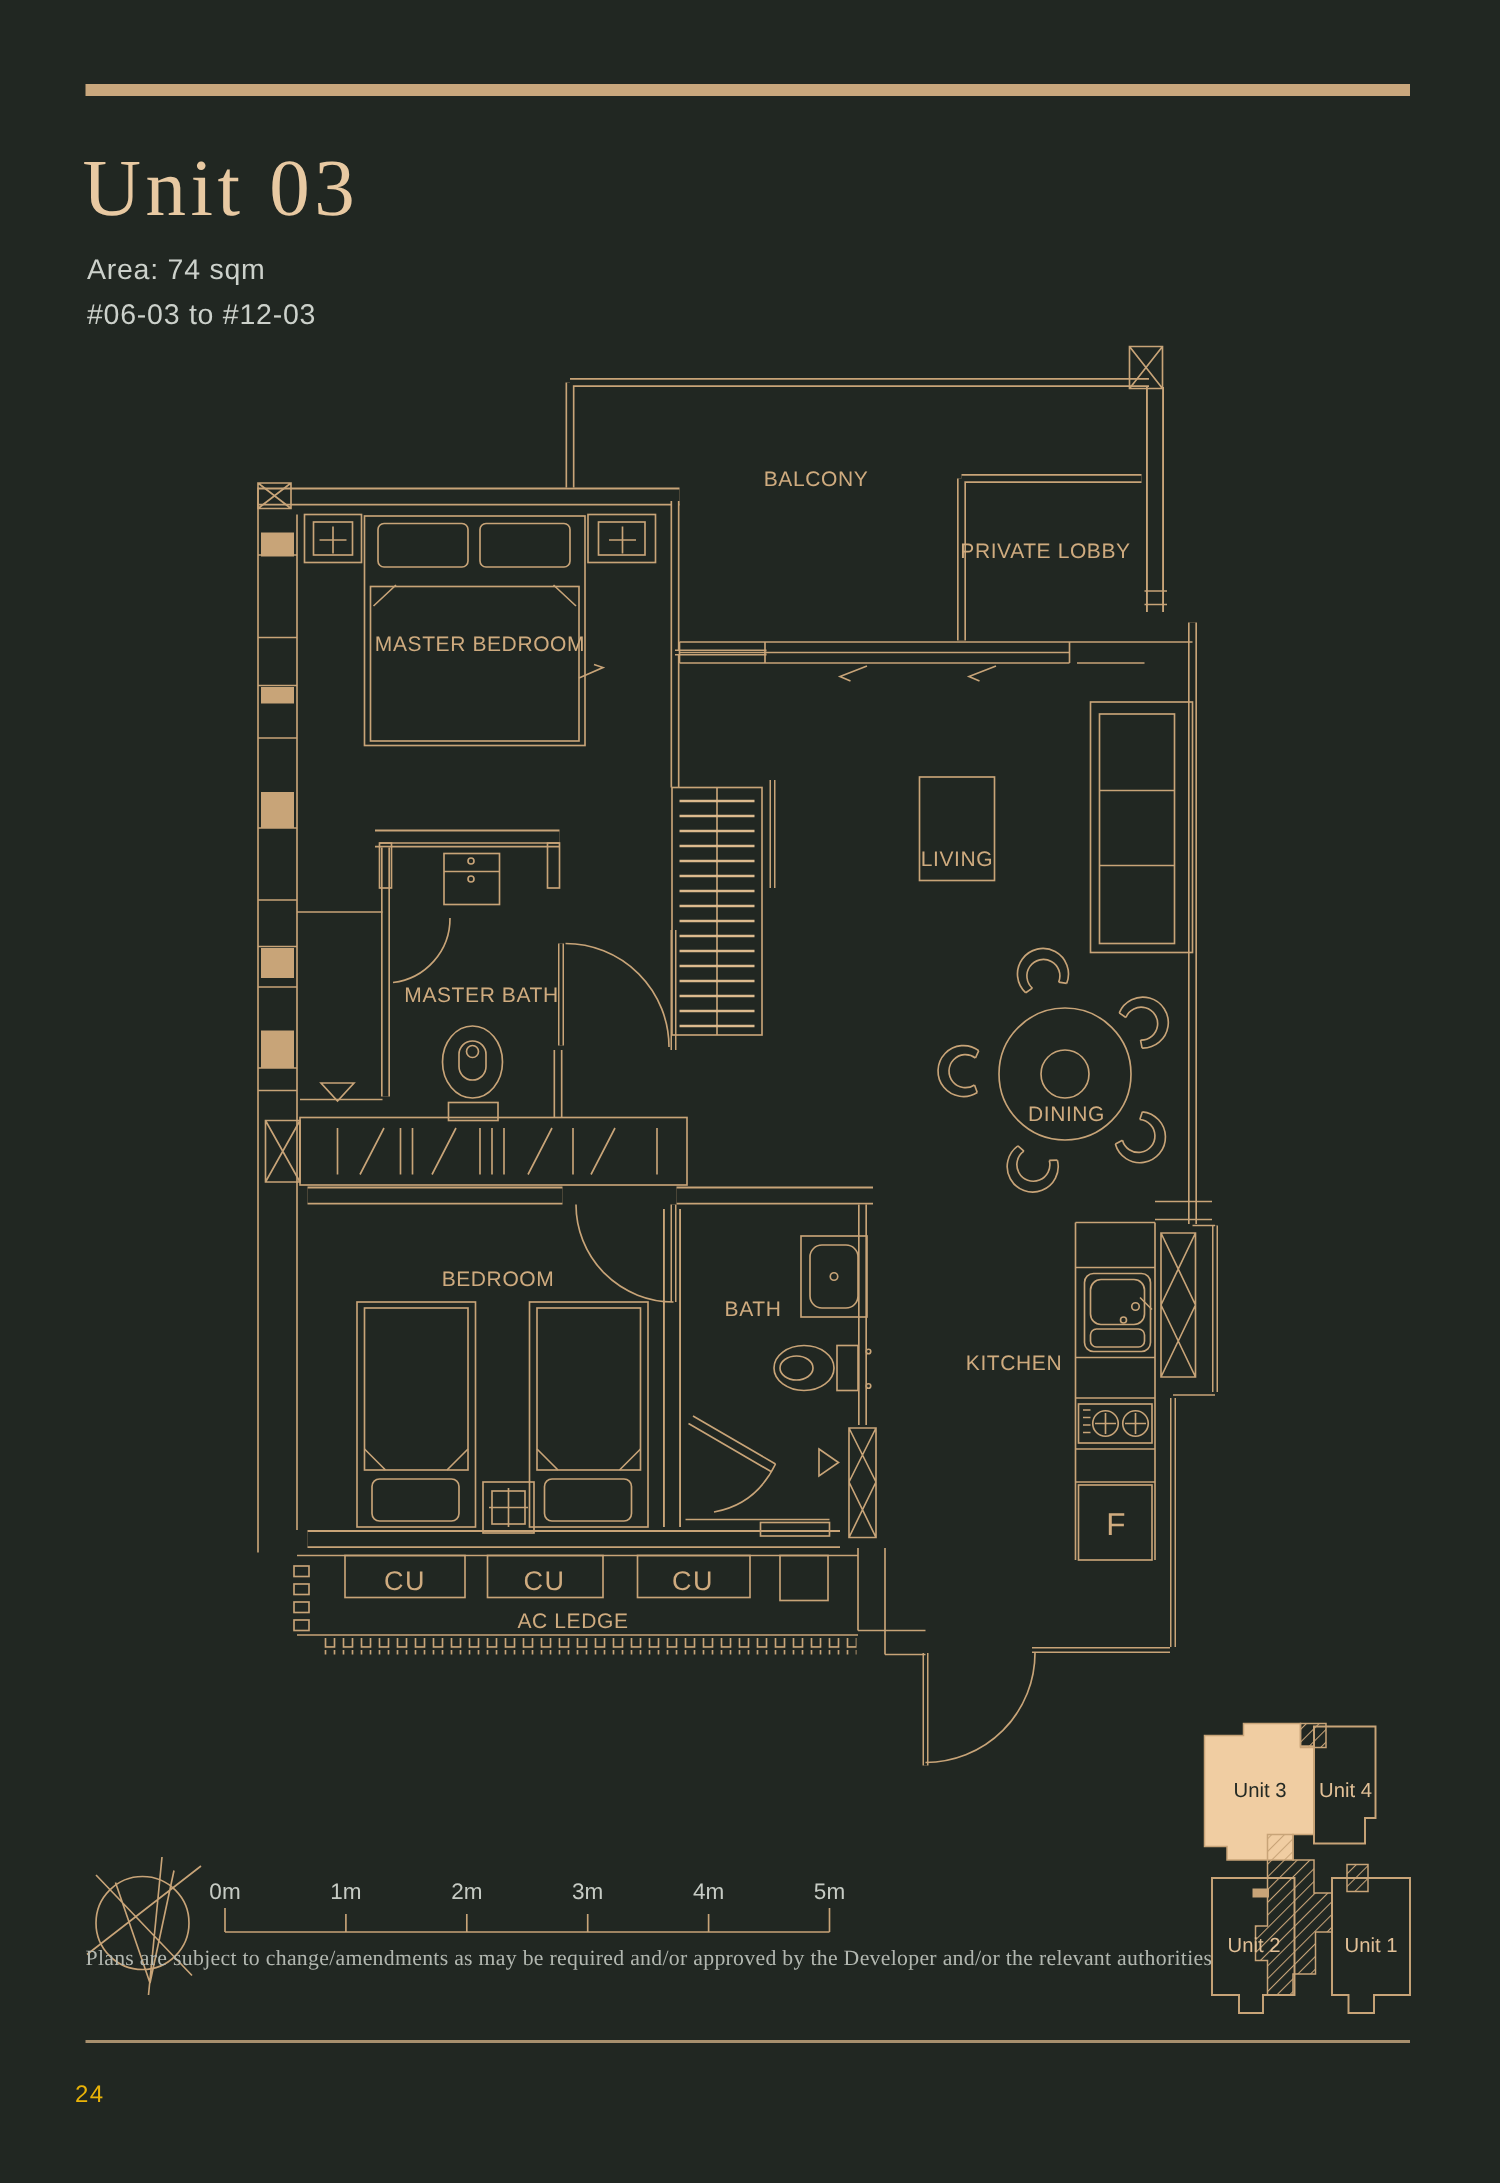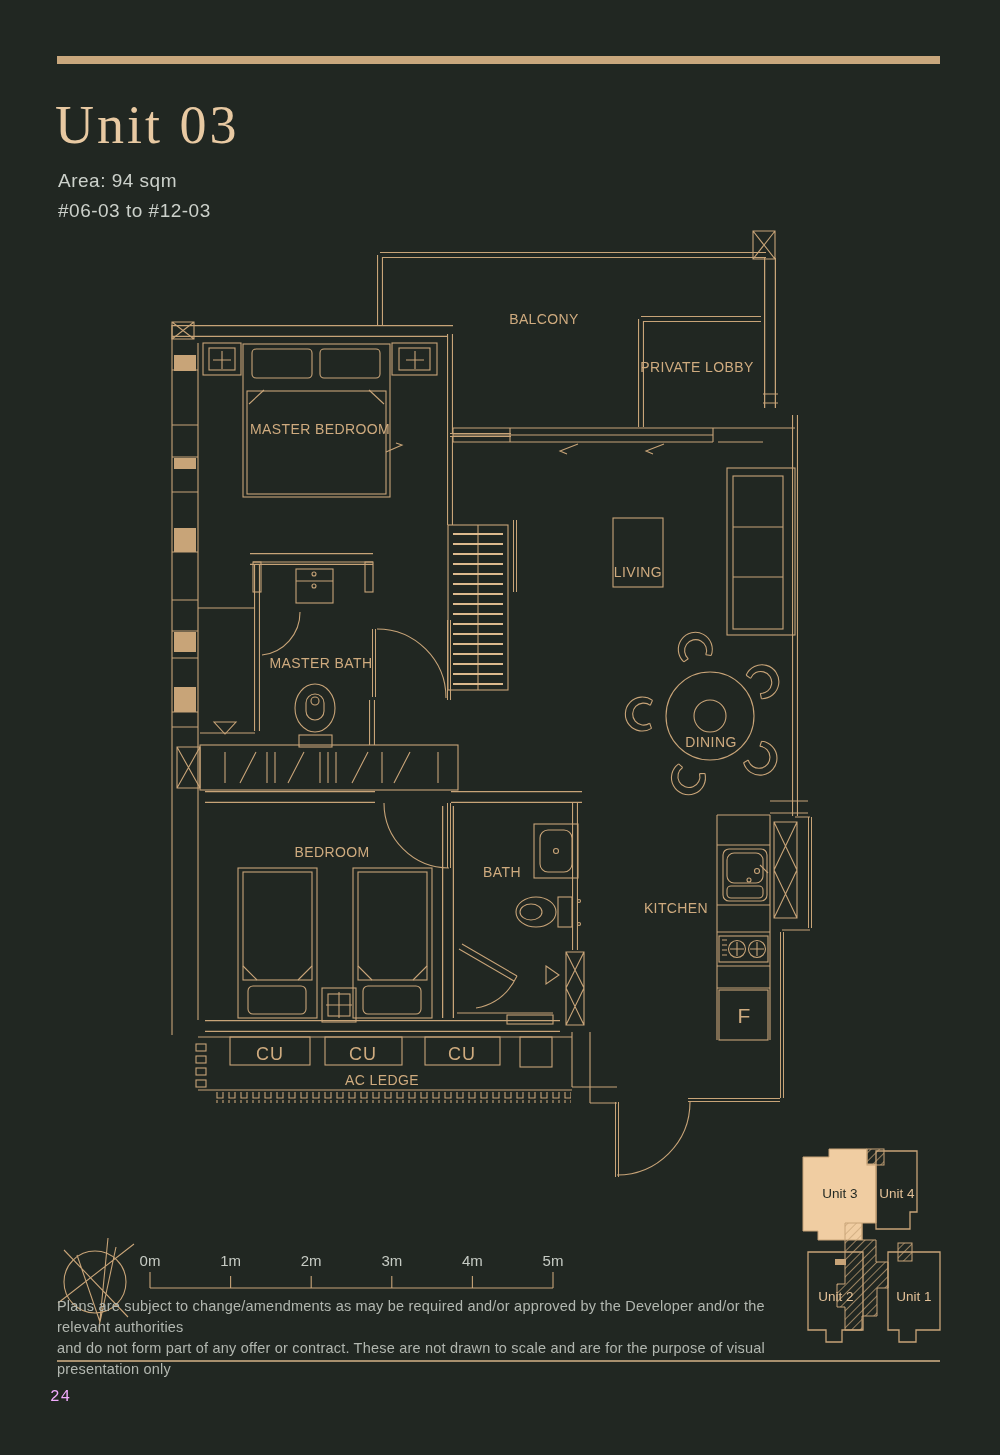--- a/index.html
+++ b/index.html
@@ -4,24 +4,24 @@
 <style>
   html,body{margin:0;padding:0;background:#212722;}
   .page{position:relative;width:1000px;height:1455px;background:#212722;overflow:hidden;
         font-family:"Liberation Sans",sans-serif;}
   .topbar{position:absolute;left:57px;top:56px;width:883px;height:8px;background:#c9a77d;}
   .title{position:absolute;left:55px;top:94px;font-family:"Liberation Serif",serif;
          font-size:54px;font-weight:400;color:#e8c9a2;letter-spacing:3px;}
   .meta{position:absolute;left:58px;top:166px;font-size:19px;line-height:30px;color:#ccd1cb;letter-spacing:.5px;}
   .plan-svg{position:absolute;left:0;top:0;}
   .disclaimer{position:absolute;left:57px;top:1296px;width:760px;font-size:14.5px;
-              line-height:21px;color:#b2b7b0;letter-spacing:.2px;}
+              line-height:21px;color:#b2b7b0;letter-spacing:.2px;font-family:Liberation Serif, serif;}
   .divider{position:absolute;left:57px;top:1360px;width:883px;height:2px;background:#a8906e;}
-  .pagenum{position:absolute;left:50px;top:1388px;font-family:Liberation Mono, monospace;
-           font-size:16px;color:#f0abfc;letter-spacing:1px;}
+  .pagenum{position:absolute;left:50px;top:1388px;font-family:Liberation Sans, sans-serif;
+           font-size:16px;color:#eab308;letter-spacing:1px;}
   
   .w{stroke:#c8a478;fill:none;}
   .wA{stroke-width:12px;} .wAi{stroke:#212722;stroke-width:9.5px;fill:none;}
   .wB{stroke-width:6px;}  .wBi{stroke:#212722;stroke-width:3.8px;fill:none;}
   .wC{stroke-width:4px;}  .wCi{stroke:#212722;stroke-width:2px;fill:none;}
   .ln{stroke:#c8a478;stroke-width:1.1px;fill:none;}
   .lnb{stroke:#dcba8e;stroke-width:1.8px;fill:none;}
   .fl{fill:#c8a478;stroke:none;}
   text.rm{fill:#cfab7f;font-family:"Liberation Sans",sans-serif;font-size:14px;
           letter-spacing:.4px;text-anchor:middle;}
@@ -33,21 +33,21 @@
   text.kpd{fill:#242a24;font-family:"Liberation Sans",sans-serif;font-size:13.5px;text-anchor:middle;}
 </style>
 </head>
 <body>
 
 <div class="page">
 
   <div class="topbar"></div>
   <div class="title">Unit 03</div>
   <div class="meta">
-    <div>Area: 94 sqm</div>
+    <div>Area: 74 sqm</div>
     <div>#06-03 to #12-03</div>
   </div>
 
   <svg class="plan-svg" width="1000" height="1455" viewBox="0 0 1000 1455">
     <defs>
       <pattern id="hp" width="6" height="6" patternUnits="userSpaceOnUse" patternTransform="rotate(45)">
         <line x1="0" y1="0" x2="0" y2="6" stroke="#c8a478" stroke-width="1.4"></line>
       </pattern>
       <pattern id="teeth" width="12" height="11" patternUnits="userSpaceOnUse">
         <path d="M1,0 V9 H7 V0" stroke="#c8a478" stroke-width="1.1" fill="none"></path>
@@ -285,19 +285,18 @@
       <rect x="835" y="1259" width="11" height="6" class="fl"></rect>
       <text class="kpd" x="840" y="1198">Unit 3</text>
       <text class="kp" x="897" y="1198">Unit 4</text>
       <text class="kp" x="836" y="1301">Unit 2</text>
       <text class="kp" x="914" y="1301">Unit 1</text>
     </g>
   </svg>
 
   <div class="disclaimer">
     <div>Plans are subject to change/amendments as may be required and/or approved by the Developer and/or the relevant authorities</div>
-    <div>and do not form part of any offer or contract. These are not drawn to scale and are for the purpose of visual presentation only</div>
   </div>
 
   <div class="divider"></div>
   <div class="pagenum">24</div>
 
 </div>
 
 </body></html>

